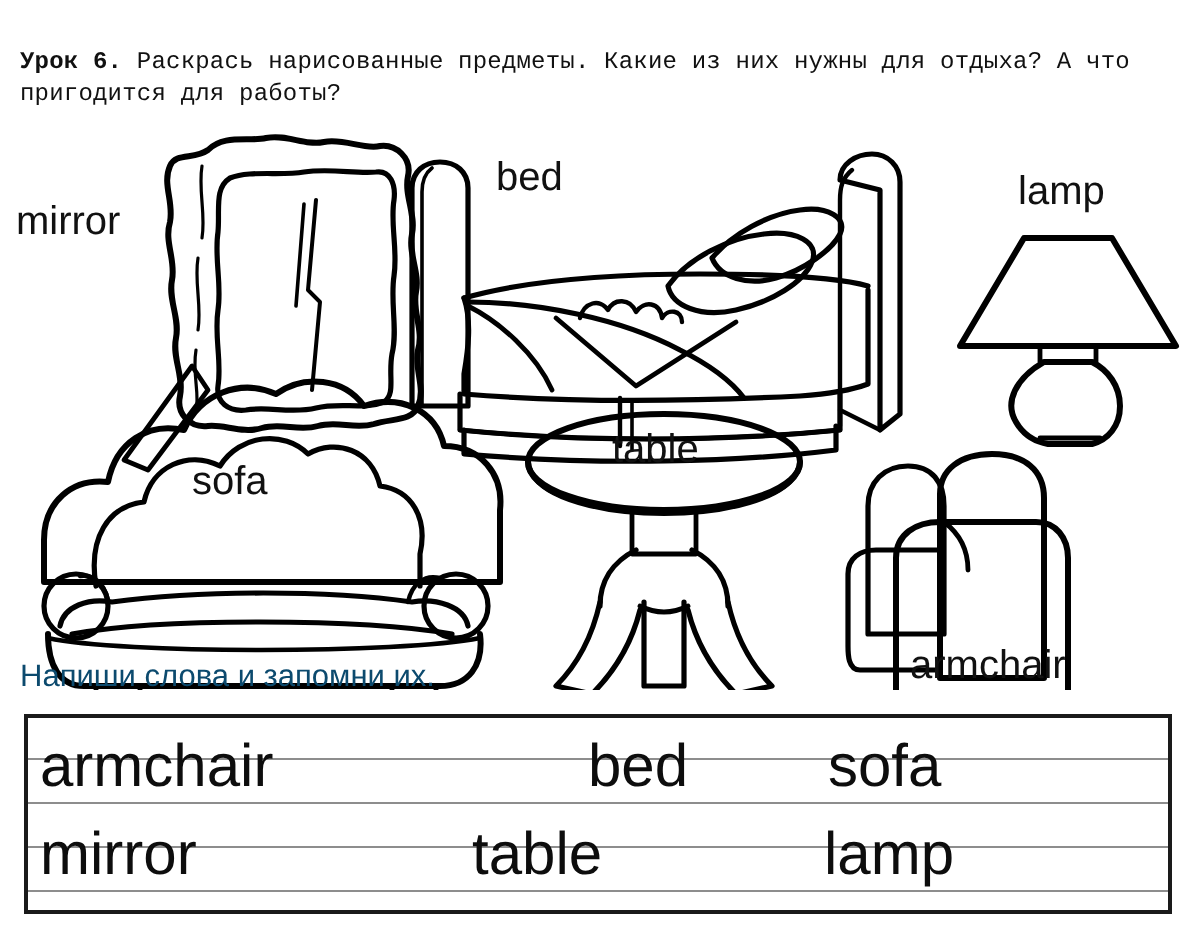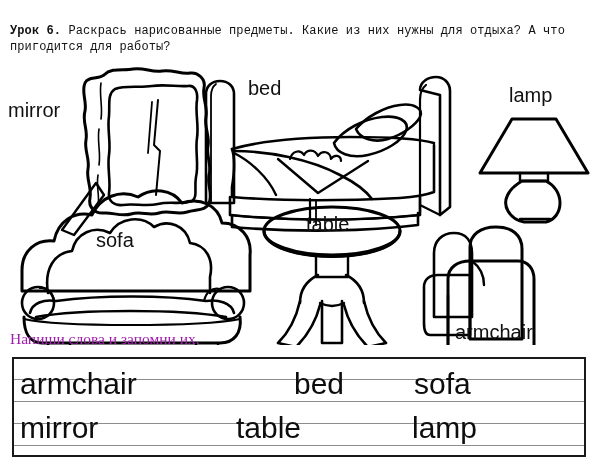--- a/index.html
+++ b/index.html
@@ -46,23 +46,23 @@
   .pic-label {
     font-family: "Liberation Sans", sans-serif;
     fill: #111111;
   }
 
   
   .subinstruction {
     position: absolute;
     left: 10px;
     top: 330px;
-    font-family: Liberation Serif, serif;
+    font-family: Liberation Sans, sans-serif;
     font-size: 15.5px;
-    color: #a21caf;
+    color: #0c4a6e;
   }
 
   
   .wordbox {
     position: absolute;
     left: 12px;
     top: 357px;
     width: 574px;
     height: 100px;
     border: 2px solid #1a1a1a;

